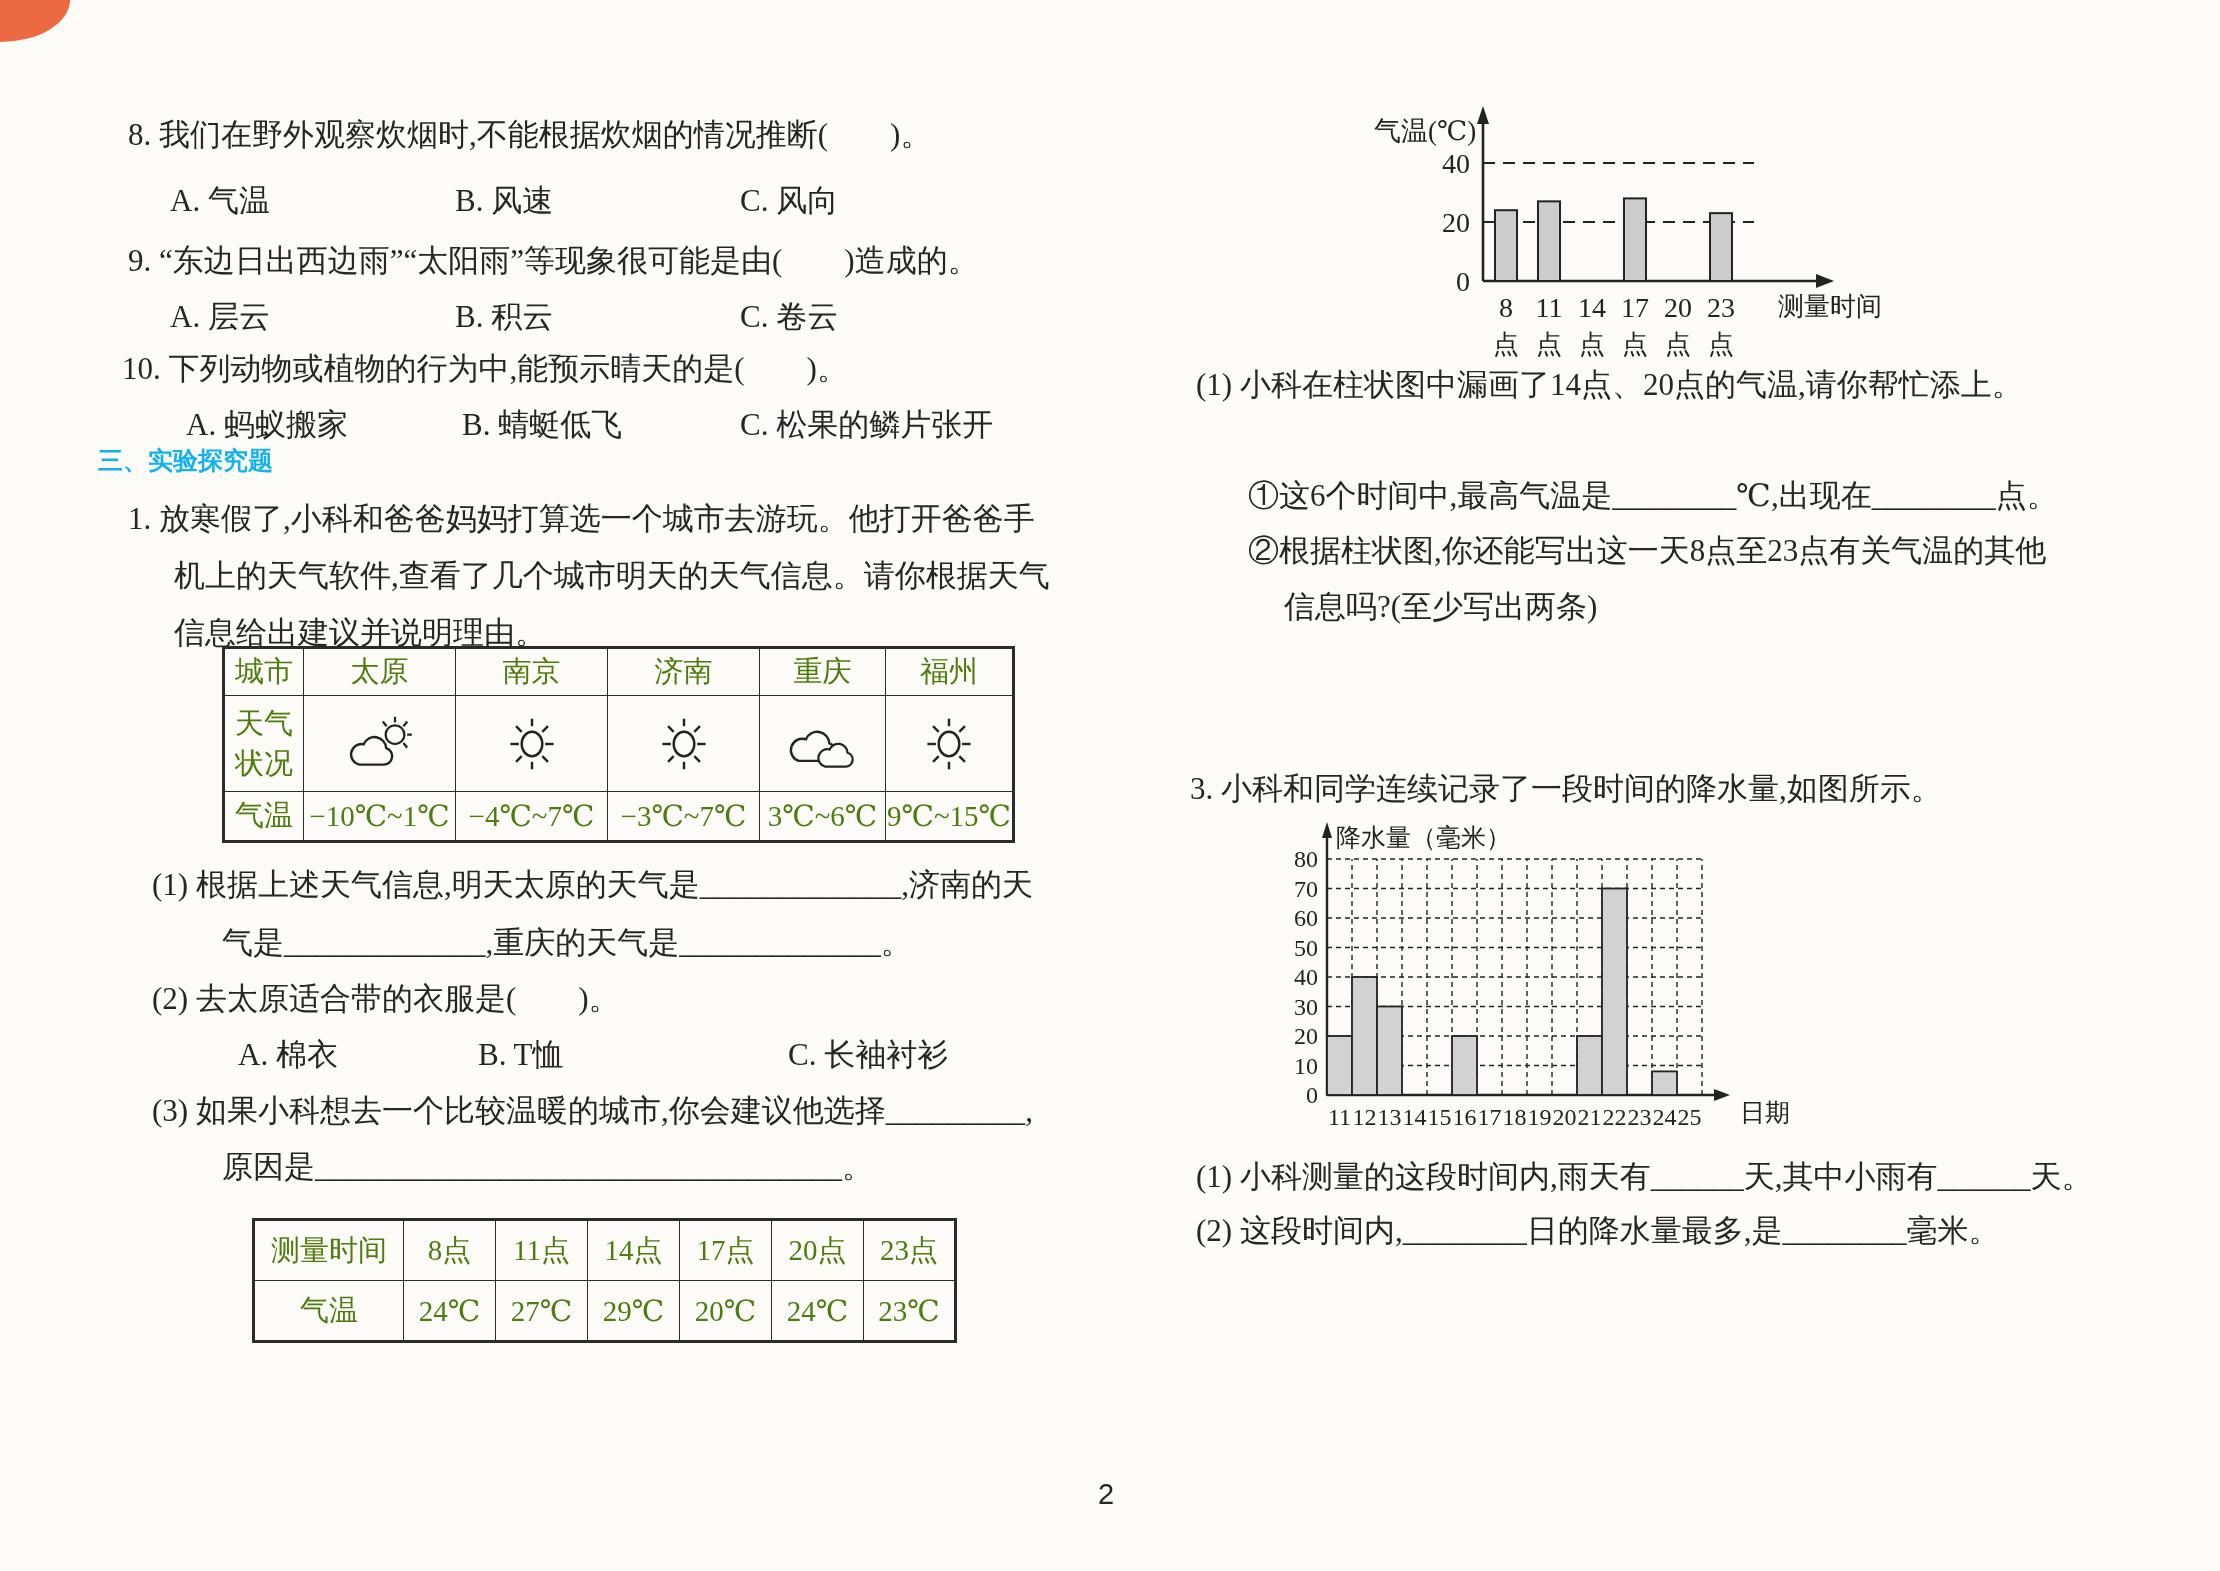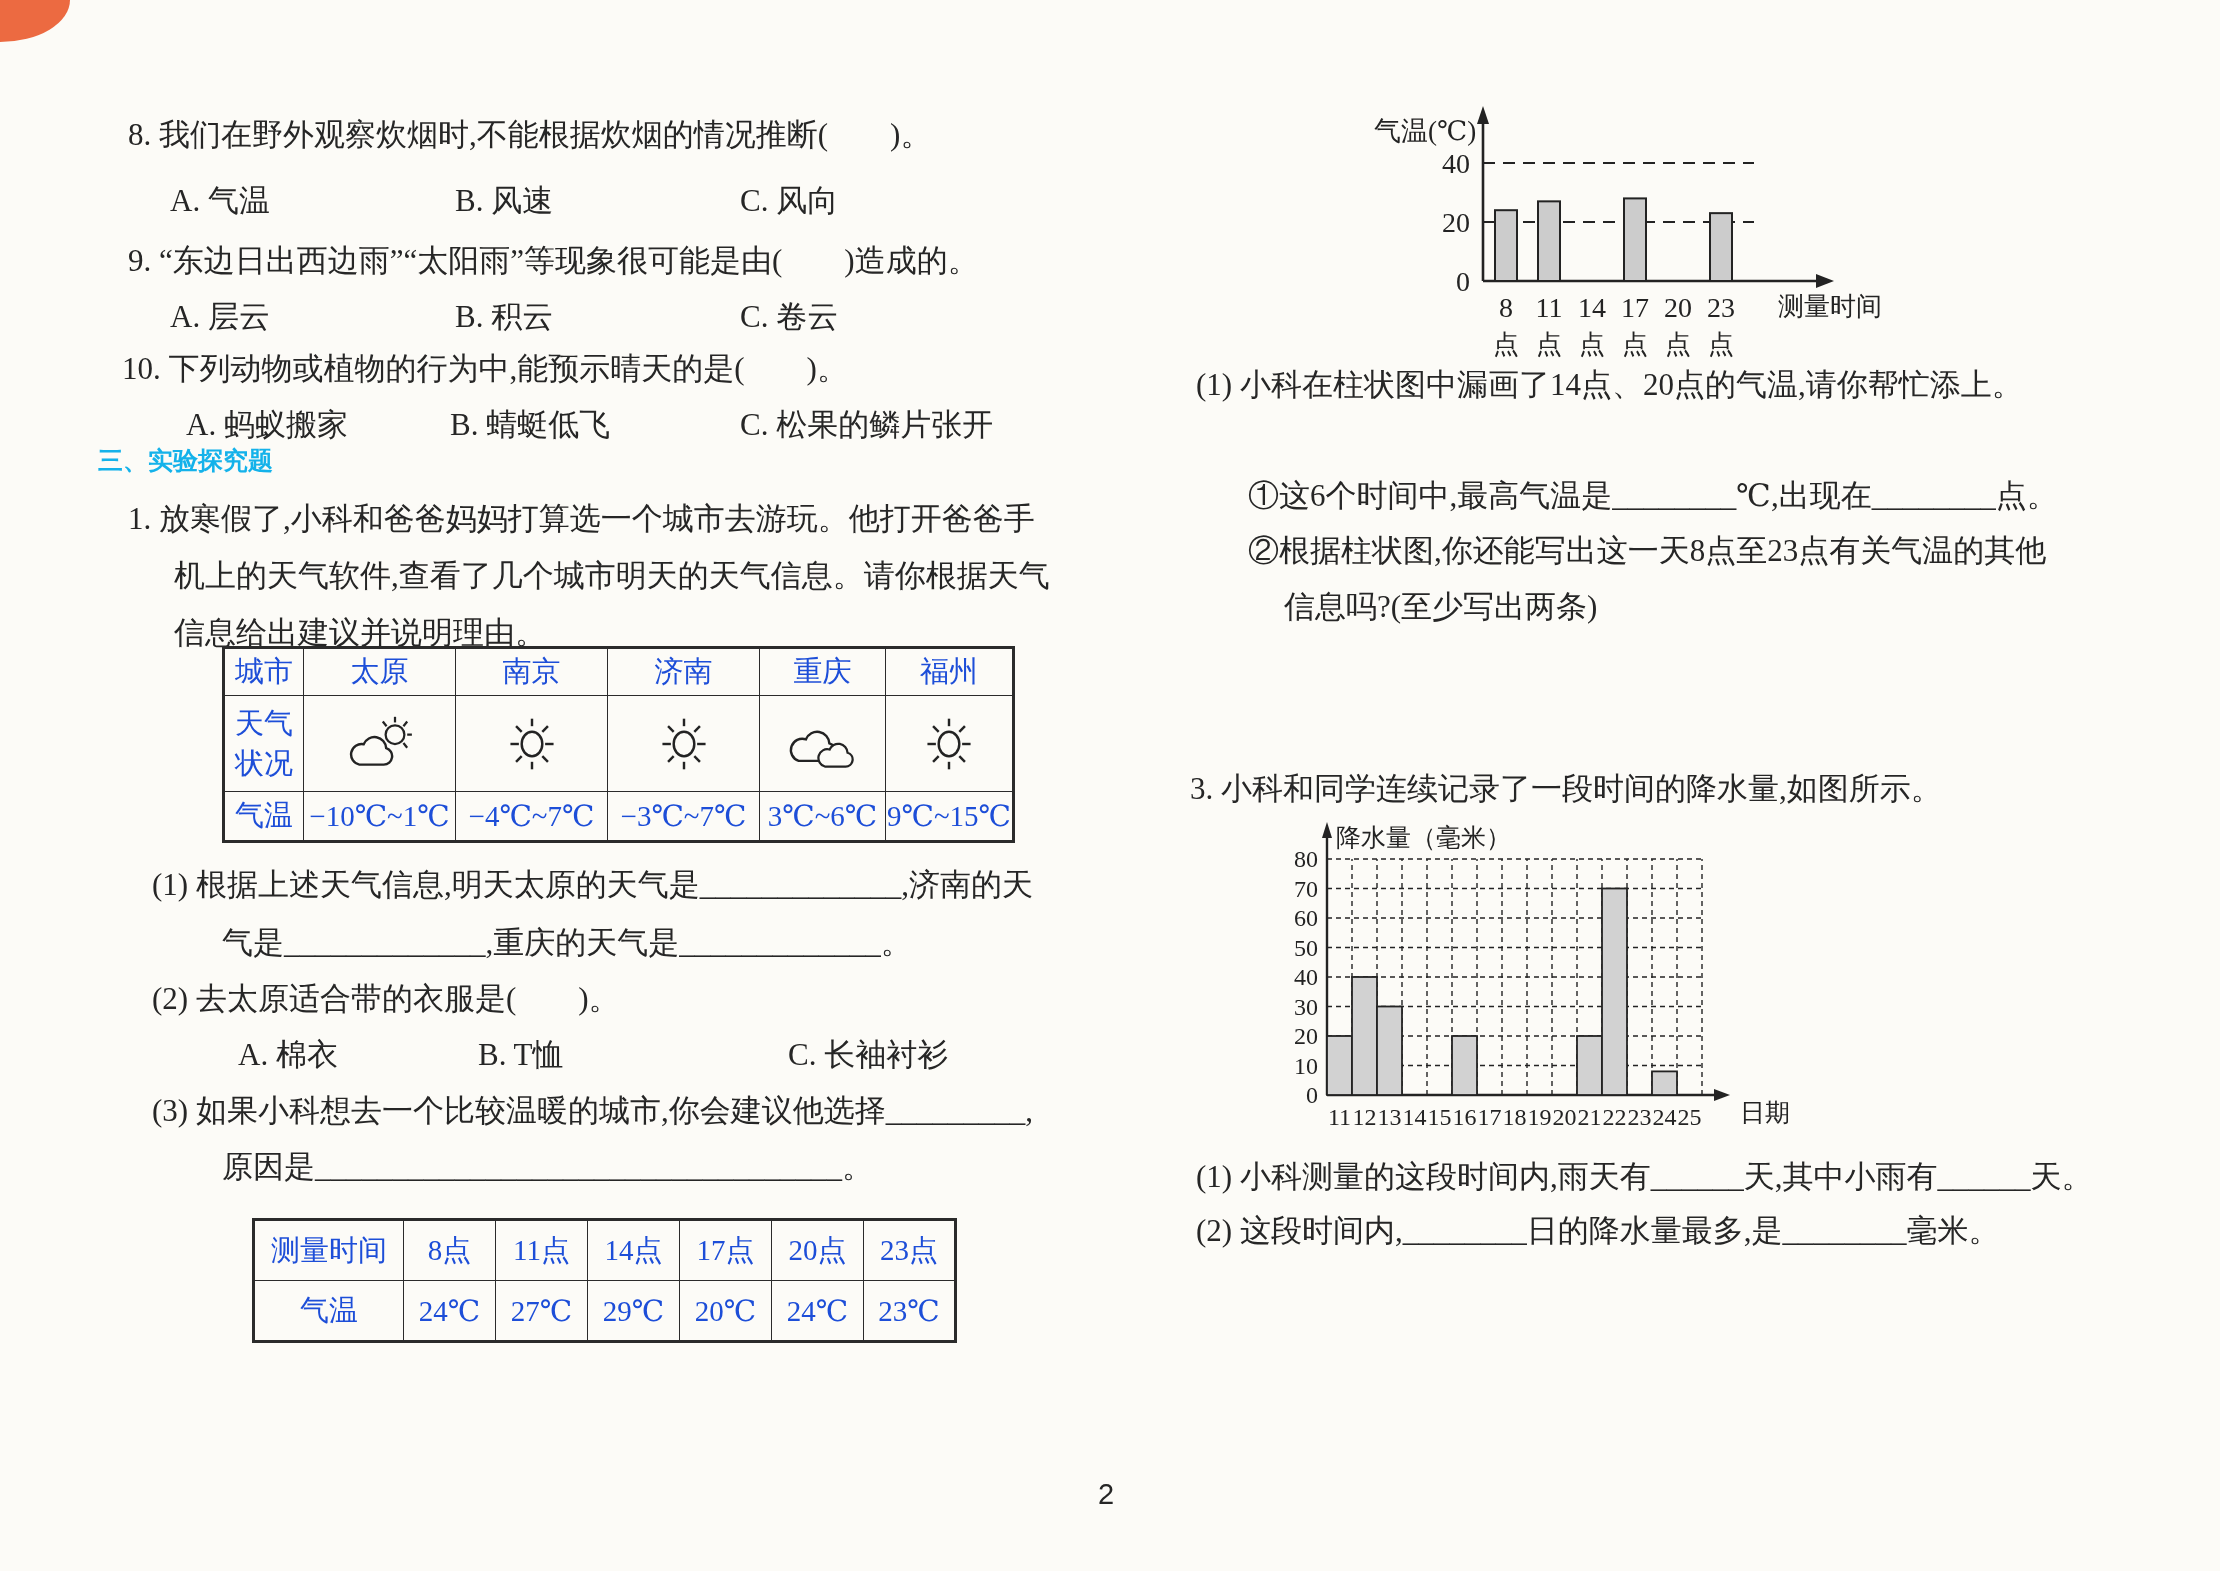--- a/index.html
+++ b/index.html
@@ -8,21 +8,21 @@
     font-family:"Liberation Serif","DejaVu Serif",serif;color:#262626;
   }
   #page{position:absolute;left:0;top:0;width:2220px;height:1571px;overflow:hidden;}
   .t{position:absolute;white-space:pre;font-size:31px;line-height:1.2;color:#262626;}
   .sec{position:absolute;white-space:pre;font-size:25px;font-weight:bold;
        font-family:"Liberation Sans","DejaVu Sans",sans-serif;}
   .corner{position:absolute;left:0;top:0;width:70px;height:42px;background:#ec6a41;
           border-bottom-right-radius:100% 100%;}
   table{border-collapse:collapse;position:absolute;}
   td{border:1.6px solid #2b2b2b;text-align:center;vertical-align:middle;
-     font-size:29px;color:#1d4ed8;padding:0;}
+     font-size:29px;color:#4d7c0f;padding:0;}
   .ctable{left:222px;top:646px;border:3px solid #2b2b2b;}
   .ctable tr:nth-child(1){height:48px;}
   .ctable tr:nth-child(2){height:96px;}
   .ctable tr:nth-child(3){height:50px;}
   .ttable{left:252px;top:1218px;border:3px solid #2b2b2b;}
   .ttable tr{height:61px;}
   .wsvg{height:60px;vertical-align:middle;}
   .chart{position:absolute;overflow:visible;}
   svg text{font-family:"Liberation Serif","DejaVu Serif",serif;fill:#232323;}
   .pnum{position:absolute;left:1098px;top:1478px;font-size:29px;
@@ -40,21 +40,21 @@
   <div class="t" style="left:455px;top:182px">B. 风速</div>
   <div class="t" style="left:740px;top:182px">C. 风向</div>
 
   <div class="t" style="left:128px;top:242px">9. “东边日出西边雨”“太阳雨”等现象很可能是由(　　)造成的。</div>
   <div class="t" style="left:170px;top:298px">A. 层云</div>
   <div class="t" style="left:455px;top:298px">B. 积云</div>
   <div class="t" style="left:740px;top:298px">C. 卷云</div>
 
   <div class="t" style="left:122px;top:350px">10. 下列动物或植物的行为中,能预示晴天的是(　　)。</div>
   <div class="t" style="left:186px;top:406px">A. 蚂蚁搬家</div>
-  <div class="t" style="left:450px;top:406px">B. 蜻蜓低飞</div>
+  <div class="t" style="left:462px;top:406px">B. 蜻蜓低飞</div>
   <div class="t" style="left:740px;top:406px">C. 松果的鳞片张开</div>
 
   <div class="sec" style="left:98px;top:444px;color:#14b2ea">三、实验探究题</div>
 
   <div class="t" style="left:128px;top:500px">1. 放寒假了,小科和爸爸妈妈打算选一个城市去游玩。他打开爸爸手</div>
   <div class="t" style="left:174px;top:557px">机上的天气软件,查看了几个城市明天的天气信息。请你根据天气</div>
   <div class="t" style="left:174px;top:614px">信息给出建议并说明理由。</div>
 
   <table class="ctable">
     <colgroup>

